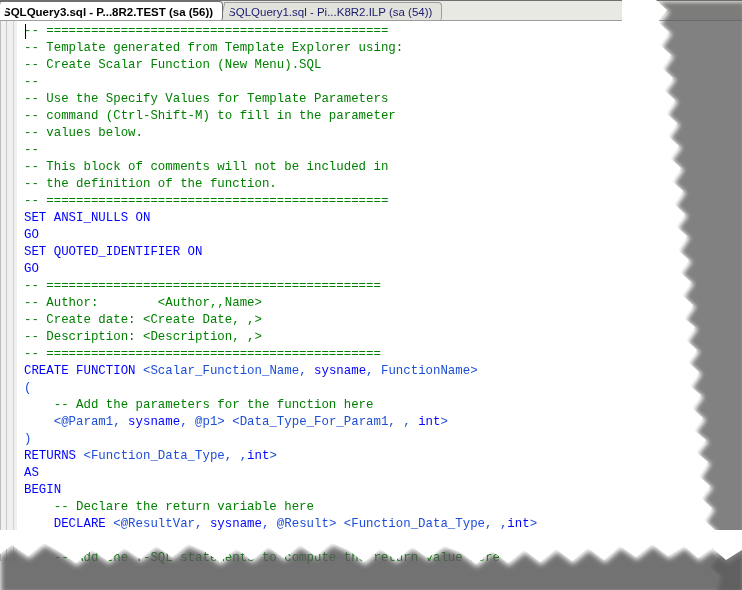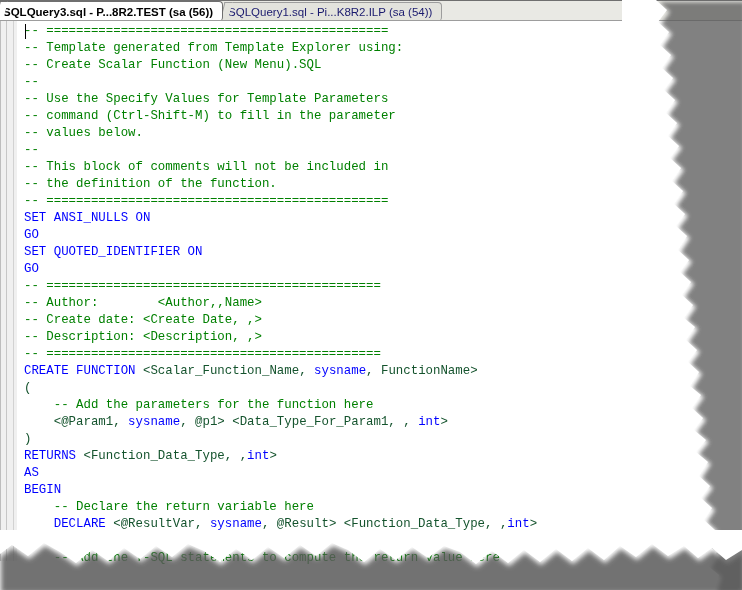--- a/index.html
+++ b/index.html
@@ -42,21 +42,21 @@
   #gutter .g1{position:absolute;left:6px;top:0;width:1px;height:100%;background:#c6c6c6;}
   #gutter .g2{position:absolute;left:13px;top:0;width:1px;height:100%;background:#d2d2d2;}
   #gutter .gleft{position:absolute;left:0;top:0;width:1px;height:100%;background:#bdbdbd;}
 
   #code{position:absolute;left:24px;top:2px;
         font-family:"Liberation Mono","DejaVu Sans Mono",monospace;
         font-size:12.4px;line-height:17px;white-space:pre;color:#000000;}
   .ln{height:17px;}
   .c{color:#008000;}       
   .k{color:#0000ff;}       
-  .p{color:#14532d;text-align:right;}       
+  .p{color:#1d4ed8;text-align:right;}       
 
   
   #caret{position:absolute;left:25px;top:3px;width:1px;height:15px;background:#000;}
 
   
   #tear-right{position:absolute;right:0;top:0;width:120px;height:590px;
               pointer-events:none;}
   #tear-bottom{position:absolute;left:0;bottom:0;width:742px;height:60px;
               pointer-events:none;}
 </style>

